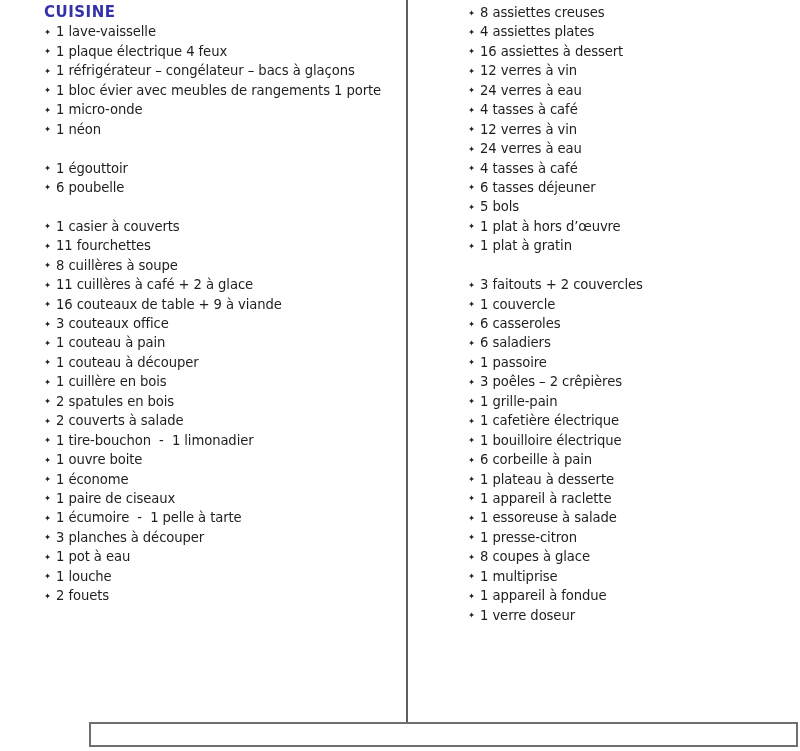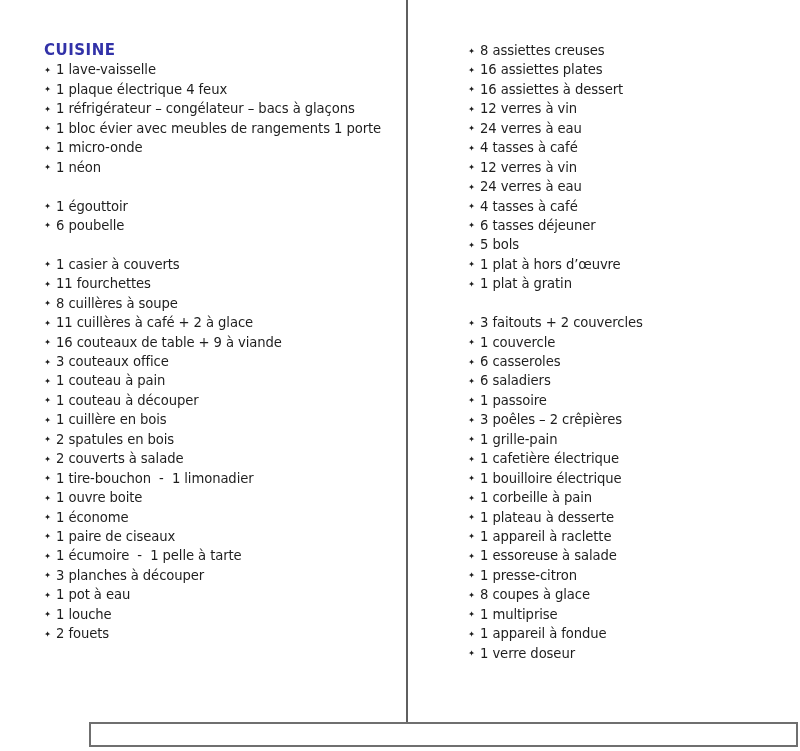--- a/index.html
+++ b/index.html
@@ -8,21 +8,20 @@
     height: 751px;
     background: #ffffff;
     position: relative;
     overflow: hidden;
     font-family: "DejaVu Sans", "Liberation Sans", sans-serif;
     color: #1e1e1e;
   }
   .column {
     position: absolute;
     top: 3px;
-    margin-top: 38px;
   }
   .col-left  { left: 44px;  width: 360px; }
   .col-right { left: 468px; width: 330px; }
   .doc-title {
     font-size: 15px;
     font-weight: bold;
     letter-spacing: 0.5px;
     color: #3232a8;
     line-height: 19.45px;
     height: 19.45px;
@@ -95,21 +94,21 @@
       <div class="row"><span class="bullet">✦</span><span>3 planches à découper</span></div>
       <div class="row"><span class="bullet">✦</span><span>1 pot à eau</span></div>
       <div class="row"><span class="bullet">✦</span><span>1 louche</span></div>
       <div class="row"><span class="bullet">✦</span><span>2 fouets</span></div>
     </div>
 </div>
 
 <div class="column col-right">
   <div>
       <div class="row"><span class="bullet">✦</span><span>8 assiettes creuses</span></div>
-      <div class="row"><span class="bullet">✦</span><span>16 assiettes plates</span></div>
+      <div class="row"><span class="bullet">✦</span><span>4 assiettes plates</span></div>
       <div class="row"><span class="bullet">✦</span><span>16 assiettes à dessert</span></div>
       <div class="row"><span class="bullet">✦</span><span>12 verres à vin</span></div>
       <div class="row"><span class="bullet">✦</span><span>24 verres à eau</span></div>
       <div class="row"><span class="bullet">✦</span><span>4 tasses à café</span></div>
       <div class="row"><span class="bullet">✦</span><span>12 verres à vin</span></div>
       <div class="row"><span class="bullet">✦</span><span>24 verres à eau</span></div>
       <div class="row"><span class="bullet">✦</span><span>4 tasses à café</span></div>
       <div class="row"><span class="bullet">✦</span><span>6 tasses déjeuner</span></div>
       <div class="row"><span class="bullet">✦</span><span>5 bols</span></div>
       <div class="row"><span class="bullet">✦</span><span>1 plat à hors d’œuvre</span></div>
@@ -117,21 +116,21 @@
       <div class="row">&nbsp;</div>
       <div class="row"><span class="bullet">✦</span><span>3 faitouts + 2 couvercles</span></div>
       <div class="row"><span class="bullet">✦</span><span>1 couvercle</span></div>
       <div class="row"><span class="bullet">✦</span><span>6 casseroles</span></div>
       <div class="row"><span class="bullet">✦</span><span>6 saladiers</span></div>
       <div class="row"><span class="bullet">✦</span><span>1 passoire</span></div>
       <div class="row"><span class="bullet">✦</span><span>3 poêles – 2 crêpières</span></div>
       <div class="row"><span class="bullet">✦</span><span>1 grille-pain</span></div>
       <div class="row"><span class="bullet">✦</span><span>1 cafetière électrique</span></div>
       <div class="row"><span class="bullet">✦</span><span>1 bouilloire électrique</span></div>
-      <div class="row"><span class="bullet">✦</span><span>1 corbeille à pain</span></div>
+      <div class="row"><span class="bullet">✦</span><span>6 corbeille à pain</span></div>
       <div class="row"><span class="bullet">✦</span><span>1 plateau à desserte</span></div>
       <div class="row"><span class="bullet">✦</span><span>1 appareil à raclette</span></div>
       <div class="row"><span class="bullet">✦</span><span>1 essoreuse à salade</span></div>
       <div class="row"><span class="bullet">✦</span><span>1 presse-citron</span></div>
       <div class="row"><span class="bullet">✦</span><span>8 coupes à glace</span></div>
       <div class="row"><span class="bullet">✦</span><span>1 multiprise</span></div>
       <div class="row"><span class="bullet">✦</span><span>1 appareil à fondue</span></div>
       <div class="row"><span class="bullet">✦</span><span>1 verre doseur</span></div>
     </div>
 </div>

